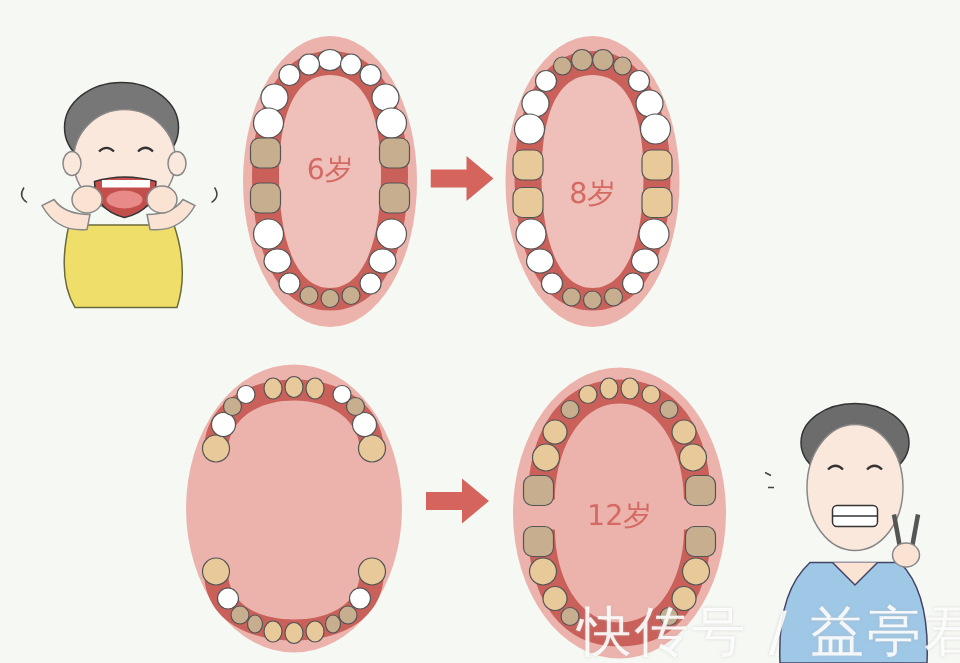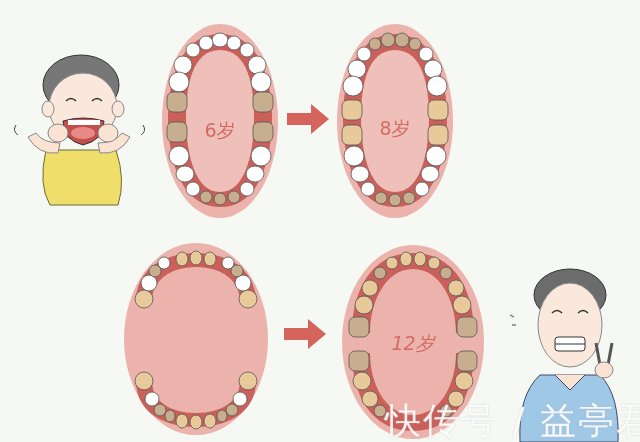--- a/index.html
+++ b/index.html
@@ -73,21 +73,21 @@
         <ellipse cx="95" cy="152" rx="9" ry="8"></ellipse>
       <ellipse cx="33" cy="167" rx="7" ry="7"></ellipse>
         <ellipse cx="87" cy="167" rx="7" ry="7"></ellipse>
     </g>
     <g fill="#c6ae8f" stroke="#555" stroke-width="0.8">
       <ellipse cx="46" cy="175" rx="6" ry="6"></ellipse>
         <ellipse cx="60" cy="177" rx="6" ry="6"></ellipse>
         <ellipse cx="74" cy="175" rx="6" ry="6"></ellipse>
     </g>
   </svg>
-  <div class="label" style="left:0;width:120px;top:96px;">6岁</div>
+  <div class="label" style="left:0;width:120px;top:78px;">6岁</div>
 </div>
 
 <div class="abs" style="left:287px;top:104px;">
   <svg width="42" height="30" viewBox="0 0 42 30">
       <path d="M0 9 H24 V0 L42 15 L24 30 V21 H0Z" fill="#d5645d"></path>
     </svg>
 </div>
 
 <div class="abs" style="left:335px;top:22px;">
   <svg width="120" height="198" viewBox="0 0 120 198">
@@ -162,21 +162,21 @@
     </g>
   </svg>
 </div>
 
 <div class="abs" style="left:284px;top:319px;">
   <svg width="42" height="30" viewBox="0 0 42 30">
       <path d="M0 9 H24 V0 L42 15 L24 30 V21 H0Z" fill="#d5645d"></path>
     </svg>
 </div>
 
-<div class="abs" style="left:340px;top:243px;font-style:italic;">
+<div class="abs" style="left:340px;top:243px;">
   <svg width="146" height="198" viewBox="0 0 146 198">
     <ellipse cx="73" cy="99" rx="71" ry="97" fill="#ecb3ad"></ellipse>
     <path d="M73 10 C30 10 12 50 12 90 L30 90 C30 60 45 26 73 26 C101 26 116 60 116 90 L134 90 C134 50 116 10 73 10Z" fill="#c9605a"></path>
     <path d="M12 110 C12 150 30 188 73 188 C116 188 134 150 134 110 L116 110 C116 140 101 172 73 172 C45 172 30 140 30 110Z" fill="#c9605a"></path>
     <g fill="#e8c99a" stroke="#555" stroke-width="0.8">
       <ellipse cx="66" cy="16" rx="6" ry="7"></ellipse>
         <ellipse cx="80" cy="16" rx="6" ry="7"></ellipse>
       <ellipse cx="52" cy="20" rx="6" ry="6"></ellipse>
         <ellipse cx="94" cy="20" rx="6" ry="6"></ellipse>
       <ellipse cx="30" cy="45" rx="8" ry="8"></ellipse>

